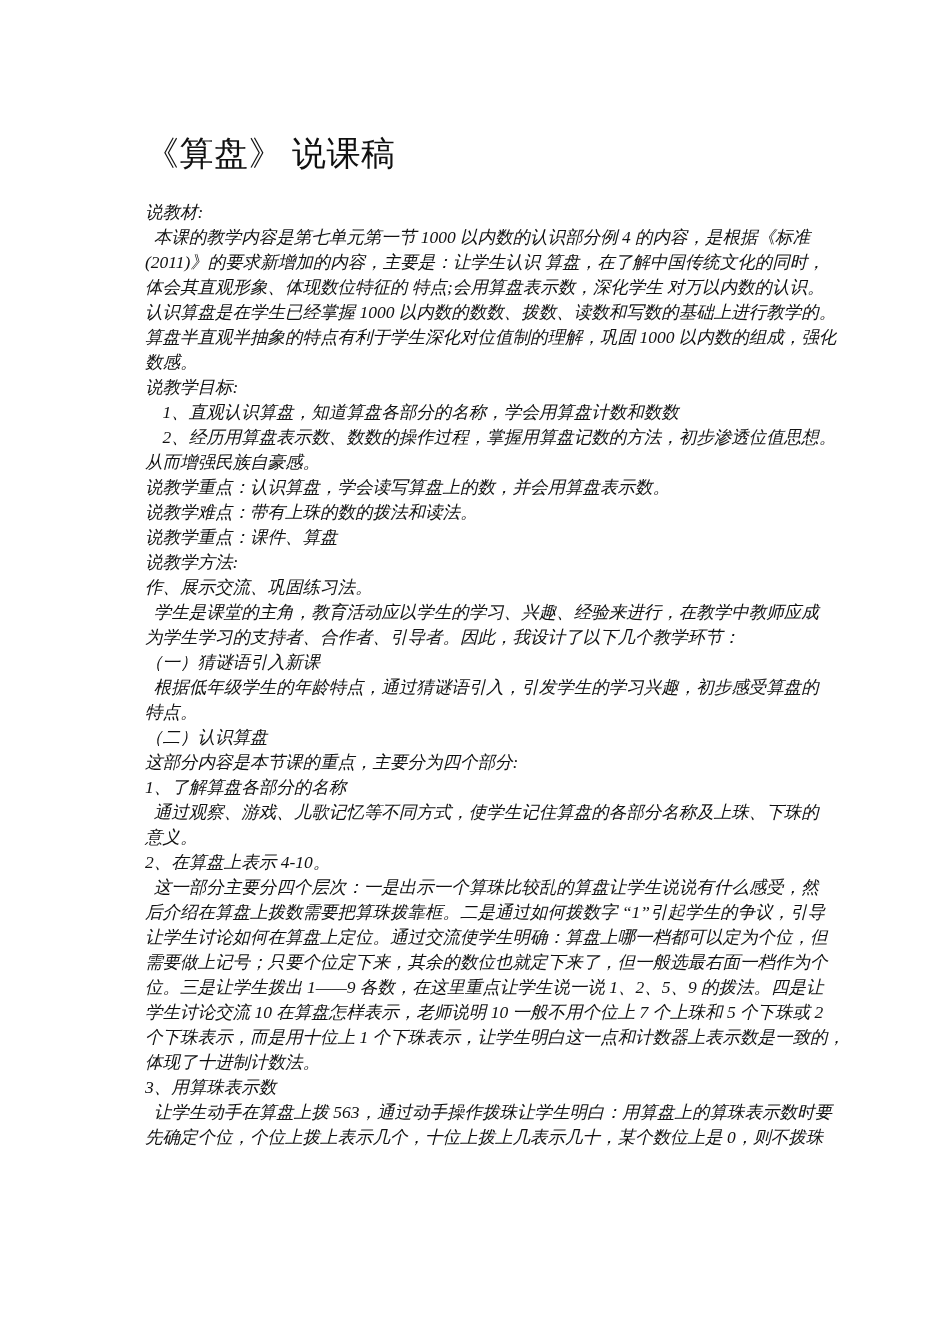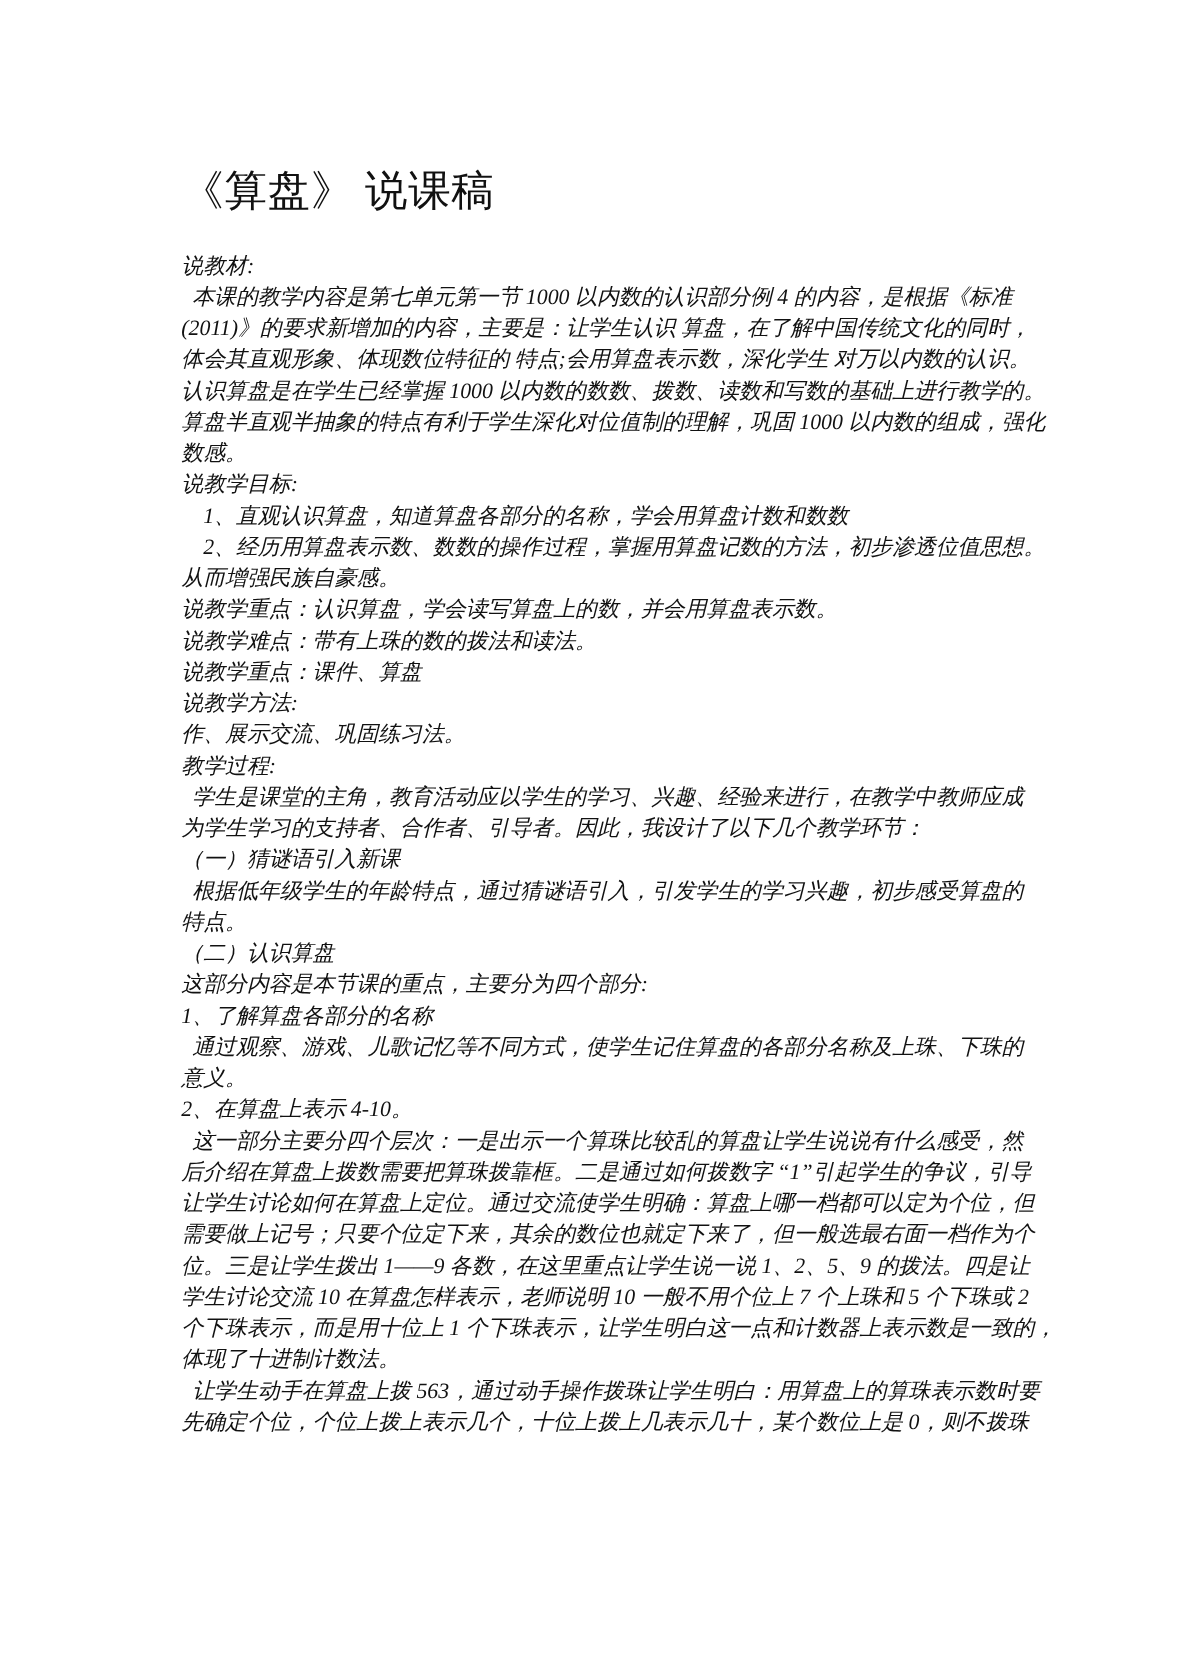--- a/index.html
+++ b/index.html
@@ -51,36 +51,36 @@
       <div class="line">数感。</div>
       <div class="line">说教学目标:</div>
       <div class="line">　1、直观认识算盘，知道算盘各部分的名称，学会用算盘计数和数数</div>
       <div class="line">　2、经历用算盘表示数、数数的操作过程，掌握用算盘记数的方法，初步渗透位值思想。</div>
       <div class="line">从而增强民族自豪感。</div>
       <div class="line">说教学重点：认识算盘，学会读写算盘上的数，并会用算盘表示数。</div>
       <div class="line">说教学难点：带有上珠的数的拨法和读法。</div>
       <div class="line">说教学重点：课件、算盘</div>
       <div class="line">说教学方法:</div>
       <div class="line">作、展示交流、巩固练习法。</div>
-      <div class="line">教学过程:</div>
       <div class="line">  学生是课堂的主角，教育活动应以学生的学习、兴趣、经验来进行，在教学中教师应成</div>
       <div class="line">为学生学习的支持者、合作者、引导者。因此，我设计了以下几个教学环节：</div>
       <div class="line">（一）猜谜语引入新课</div>
       <div class="line">  根据低年级学生的年龄特点，通过猜谜语引入，引发学生的学习兴趣，初步感受算盘的</div>
       <div class="line">特点。</div>
       <div class="line">（二）认识算盘</div>
       <div class="line">这部分内容是本节课的重点，主要分为四个部分:</div>
       <div class="line">1、了解算盘各部分的名称</div>
       <div class="line">  通过观察、游戏、儿歌记忆等不同方式，使学生记住算盘的各部分名称及上珠、下珠的</div>
       <div class="line">意义。</div>
       <div class="line">2、在算盘上表示 4-10。</div>
       <div class="line">  这一部分主要分四个层次：一是出示一个算珠比较乱的算盘让学生说说有什么感受，然</div>
       <div class="line">后介绍在算盘上拨数需要把算珠拨靠框。二是通过如何拨数字 “1”引起学生的争议，引导</div>
       <div class="line">让学生讨论如何在算盘上定位。通过交流使学生明确：算盘上哪一档都可以定为个位，但</div>
       <div class="line">需要做上记号；只要个位定下来，其余的数位也就定下来了，但一般选最右面一档作为个</div>
       <div class="line">位。三是让学生拨出 1——9 各数，在这里重点让学生说一说 1、2、5、9 的拨法。四是让</div>
       <div class="line">学生讨论交流 10 在算盘怎样表示，老师说明 10 一般不用个位上 7 个上珠和 5 个下珠或 2</div>
       <div class="line">个下珠表示，而是用十位上 1 个下珠表示，让学生明白这一点和计数器上表示数是一致的，</div>
       <div class="line">体现了十进制计数法。</div>
+      <div class="line">3、用算珠表示数</div>
       <div class="line">  让学生动手在算盘上拨 563，通过动手操作拨珠让学生明白：用算盘上的算珠表示数时要</div>
       <div class="line">先确定个位，个位上拨上表示几个，十位上拨上几表示几十，某个数位上是 0，则不拨珠</div>
     </div>
 </div>
 
 </body></html>

